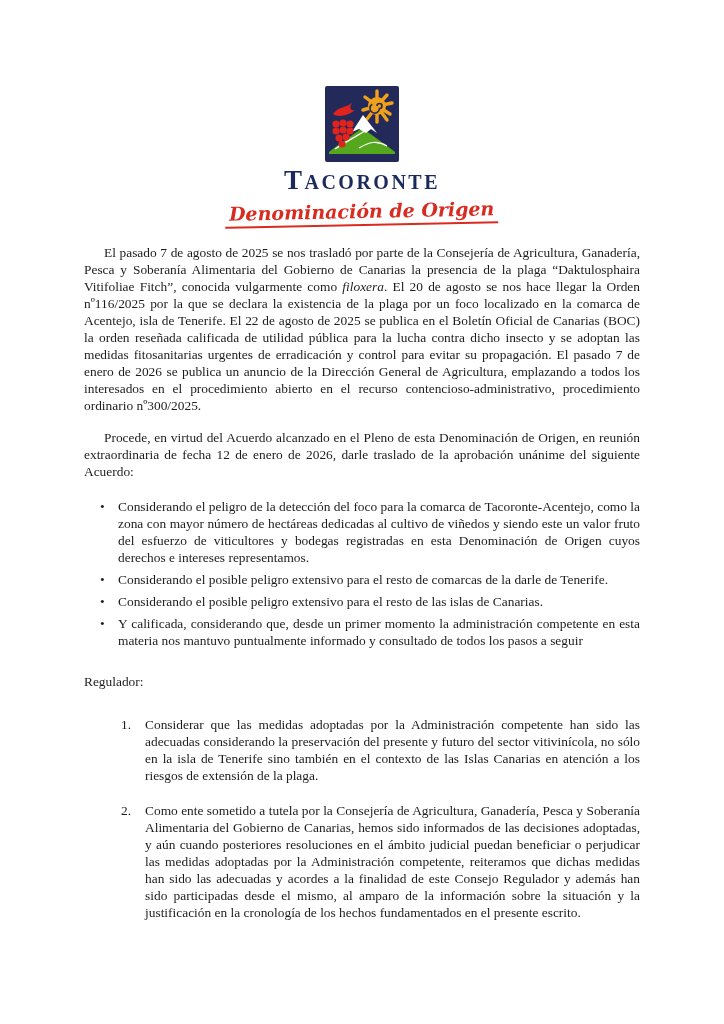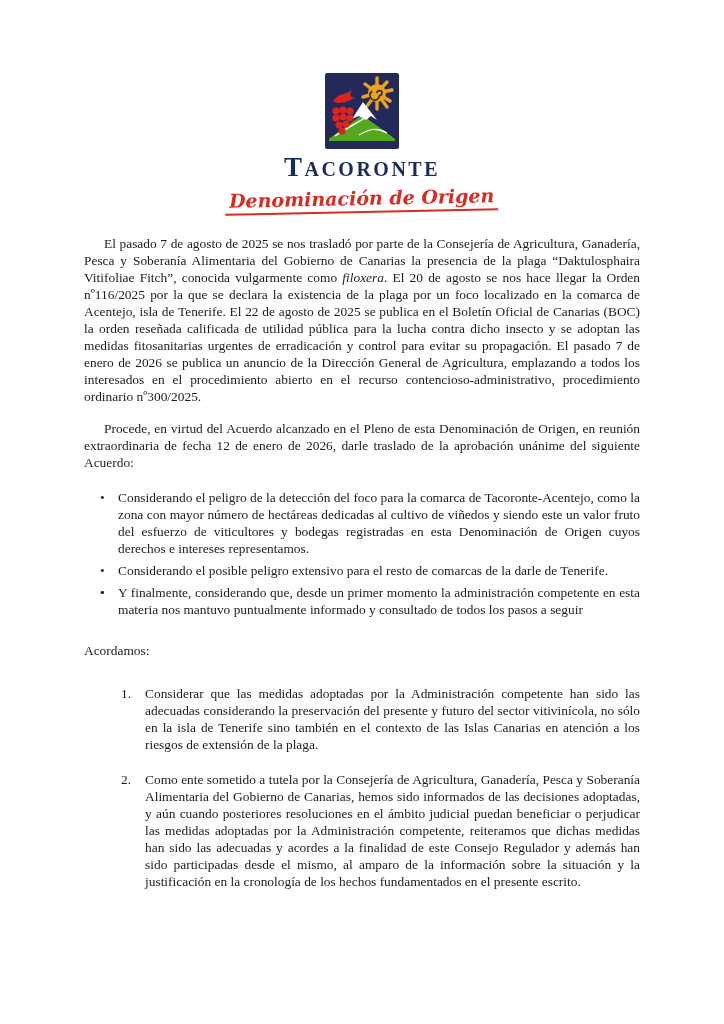--- a/index.html
+++ b/index.html
@@ -11,21 +11,21 @@
   .page {
     position: relative;
     width: 724px; height: 1024px;
     background: #ffffff;
     overflow: hidden;
   }
 
   
   .logo-block {
     position: absolute;
-    top: 73px; left: 0; width: 100%;
+    top: 86px; left: 0; width: 100%;
     text-align: center;
   }
   .emblem { display: inline-block; margin-bottom: 4px; }
   .brand-line {
     font-family: "Liberation Serif", serif;
     font-weight: 700;
     color: #1b2a5c;
     text-transform: uppercase;
     font-size: 20px;
     line-height: 21px;
@@ -41,21 +41,21 @@
     font-size: 19px;
     color: #d92b1f;
     border-bottom: 2px solid #d92b1f;
     padding: 0 4px 2px 4px;
     transform: rotate(-1.2deg);
   }
 
   
   .content {
     position: absolute;
-    left: 84px; top: 235px;
+    left: 84px; top: 244px;
     width: 556px;
     font-size: 13.4px;
     line-height: 17px;
     text-align: justify;
     color: #1c1c1c;
   }
   .para {
     margin: 0 0 15px 0;
     text-indent: 20px;
   }
@@ -150,28 +150,29 @@
       <div class="bullet-item">
         <span class="bullet-marker">•</span>
         <span>Considerando el peligro de la detección del foco para la comarca de Tacoronte-Acentejo, como la zona con mayor número de hectáreas dedicadas al cultivo de viñedos y siendo este un valor fruto del esfuerzo de viticultores y bodegas registradas en esta Denominación de Origen cuyos derechos e intereses representamos.</span>
       </div>
       <div class="bullet-item">
         <span class="bullet-marker">•</span>
         <span>Considerando el posible peligro extensivo para el resto de comarcas de la darle de Tenerife.</span>
       </div>
       <div class="bullet-item">
         <span class="bullet-marker">•</span>
+        <span>Considerando el posible peligro extensivo para el resto de las islas de Canarias.</span>
       </div>
       <div class="bullet-item">
         <span class="bullet-marker">•</span>
-        <span>Y finalmente, considerando que, desde un primer momento la administración competente en esta materia nos mantuvo puntualmente informado y consultado de todos los pasos a seguir</span>
+        <span>Y calificada, considerando que, desde un primer momento la administración competente en esta materia nos mantuvo puntualmente informado y consultado de todos los pasos a seguir</span>
       </div>
     </div>
 
-    <p class="acordamos">Acordamos:</p>
+    <p class="acordamos">Regulador:</p>
 
     <div class="numbered-list">
       <div class="numbered-item">
         <span class="num-marker">1.</span>
         <span>Considerar que las medidas adoptadas por la Administración competente han sido las adecuadas considerando la preservación del presente y futuro del sector vitivinícola, no sólo en la isla de Tenerife sino también en el contexto de las Islas Canarias en atención a los riesgos de extensión de la plaga.</span>
       </div>
       <div class="numbered-item">
         <span class="num-marker">2.</span>
         <span>Como ente sometido a tutela por la Consejería de Agricultura, Ganadería, Pesca y Soberanía Alimentaria del Gobierno de Canarias, hemos sido informados de las decisiones adoptadas, y aún cuando posteriores resoluciones en el ámbito judicial puedan beneficiar o perjudicar las medidas adoptadas por la Administración competente, reiteramos que dichas medidas han sido las adecuadas y acordes a la finalidad de este Consejo Regulador y además han sido participadas desde el mismo, al amparo de la información sobre la situación y la justificación en la cronología de los hechos fundamentados en el presente escrito.</span>
       </div>

